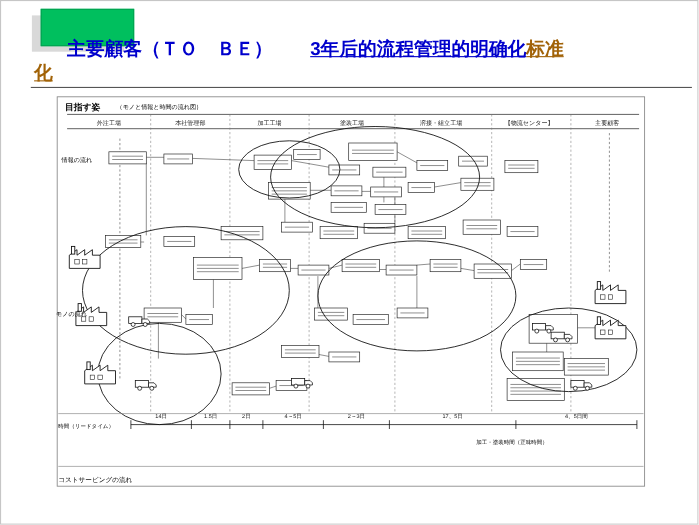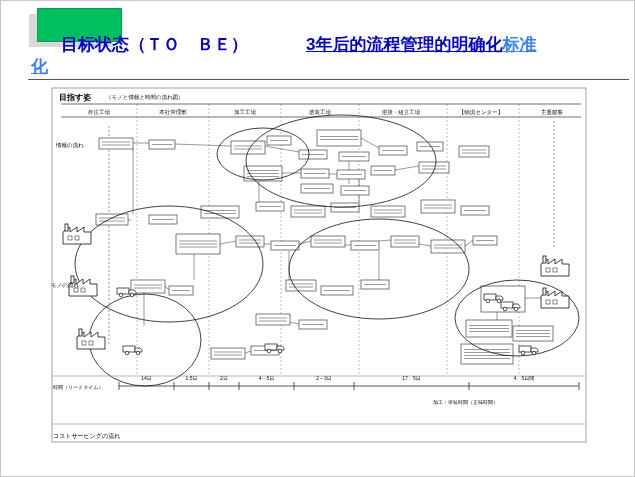--- a/index.html
+++ b/index.html
@@ -6,23 +6,23 @@
   .slide{
     position:relative;width:635px;height:477px;background:#ffffff;
     font-family:"Liberation Sans",sans-serif;overflow:hidden;
     border:1px solid #c6c6c6;box-sizing:border-box;
   }
   .green-shadow{position:absolute;left:28px;top:13px;width:84px;height:33px;background:#d9d9d9;}
   .green-box{position:absolute;left:36px;top:7px;width:83px;height:32px;background:#00bf5e;border:1px solid #00a350;}
   .title-block{position:absolute;left:30px;top:33px;width:598px;font-weight:bold;font-size:17px;line-height:22px;}
   .l1{white-space:nowrap;padding-left:30px;}
   .l2{padding-left:0;}
-  .gap{margin-left:58px;}
+  .gap{margin-left:34px;}
   .t-blue{color:#0000cc;}
-  .t-red{color:#3b82f6;}
+  .t-red{color:#a16207;}
   .t-ul{text-decoration:underline;}
   .title-rule{position:absolute;left:27px;top:78px;width:601px;height:1px;background:#555;}
   .diagram{position:absolute;left:48px;top:84px;width:540px;height:360px;background:#fff;}
   .diagram svg{display:block;width:100%;height:100%;}
   svg text{font-family:"Liberation Sans",sans-serif;}
   .dg-title{font-size:8px;font-weight:bold;fill:#000;}
   .dg-sub{font-size:5.5px;fill:#000;}
   .dg-side{font-size:5.5px;fill:#000;}
   .dg-small{font-size:5px;fill:#000;}
   .dg-foot{font-size:6px;fill:#000;}
@@ -30,21 +30,21 @@
 </head>
 <body>
 
 <div class="slide">
 
   <div class="green-shadow"></div>
   <div class="green-box"></div>
 
   <div class="title-block">
     <div class="l1">
-      <span class="t-blue">目标状态（ＴＯ　ＢＥ）</span><span class="t-blue t-ul gap">3年后的流程管理的明确化</span><span class="t-red t-ul">标准</span>
+      <span class="t-blue">主要顧客（ＴＯ　ＢＥ）</span><span class="t-blue t-ul gap">3年后的流程管理的明确化</span><span class="t-red t-ul">标准</span>
     </div>
     <div class="l2">
       <span class="t-red t-ul">化</span>
     </div>
   </div>
 
   <div class="title-rule"></div>
 
   <div class="diagram">
     <svg viewBox="0 0 540 358" xmlns="http://www.w3.org/2000/svg">

